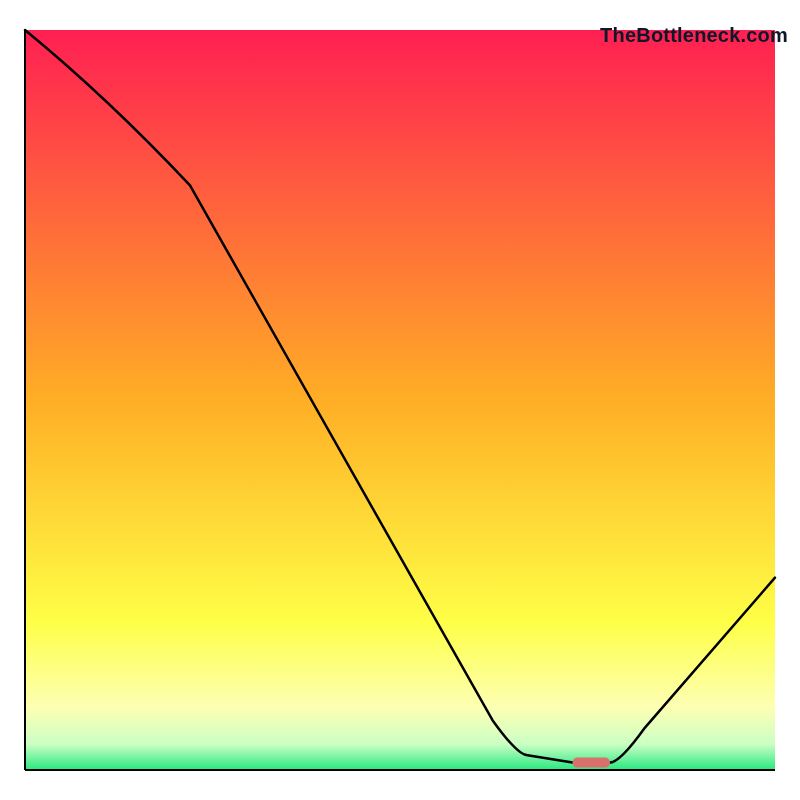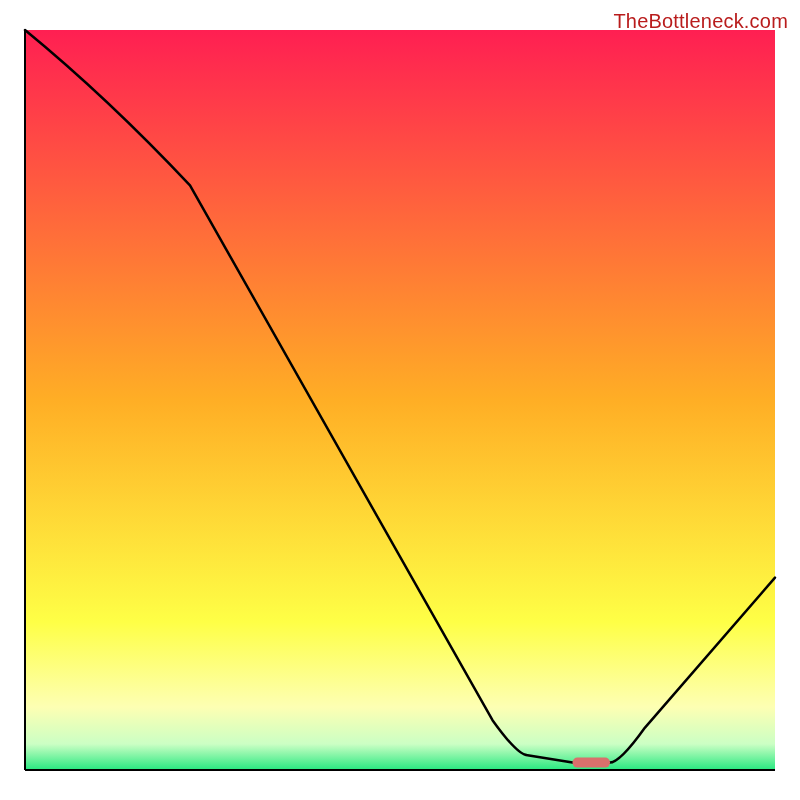--- a/index.html
+++ b/index.html
@@ -11,25 +11,25 @@
     background: #ffffff;
     font-family: Arial, Helvetica, sans-serif;
   }
   .chart-container {
     position: relative;
     width: 800px;
     height: 800px;
   }
   .watermark {
     position: absolute;
-    top: 10px;
+    top: 24px;
     right: 12px;
-    color: #b91c1c;
+    color: #0f172a;
     font-size: 20px;
-    font-weight: 400;
+    font-weight: 700;
     letter-spacing: 0.2px;
     z-index: 10;
   }
   svg {
     display: block;
   }
 </style>
 </head>
 <body>
 

